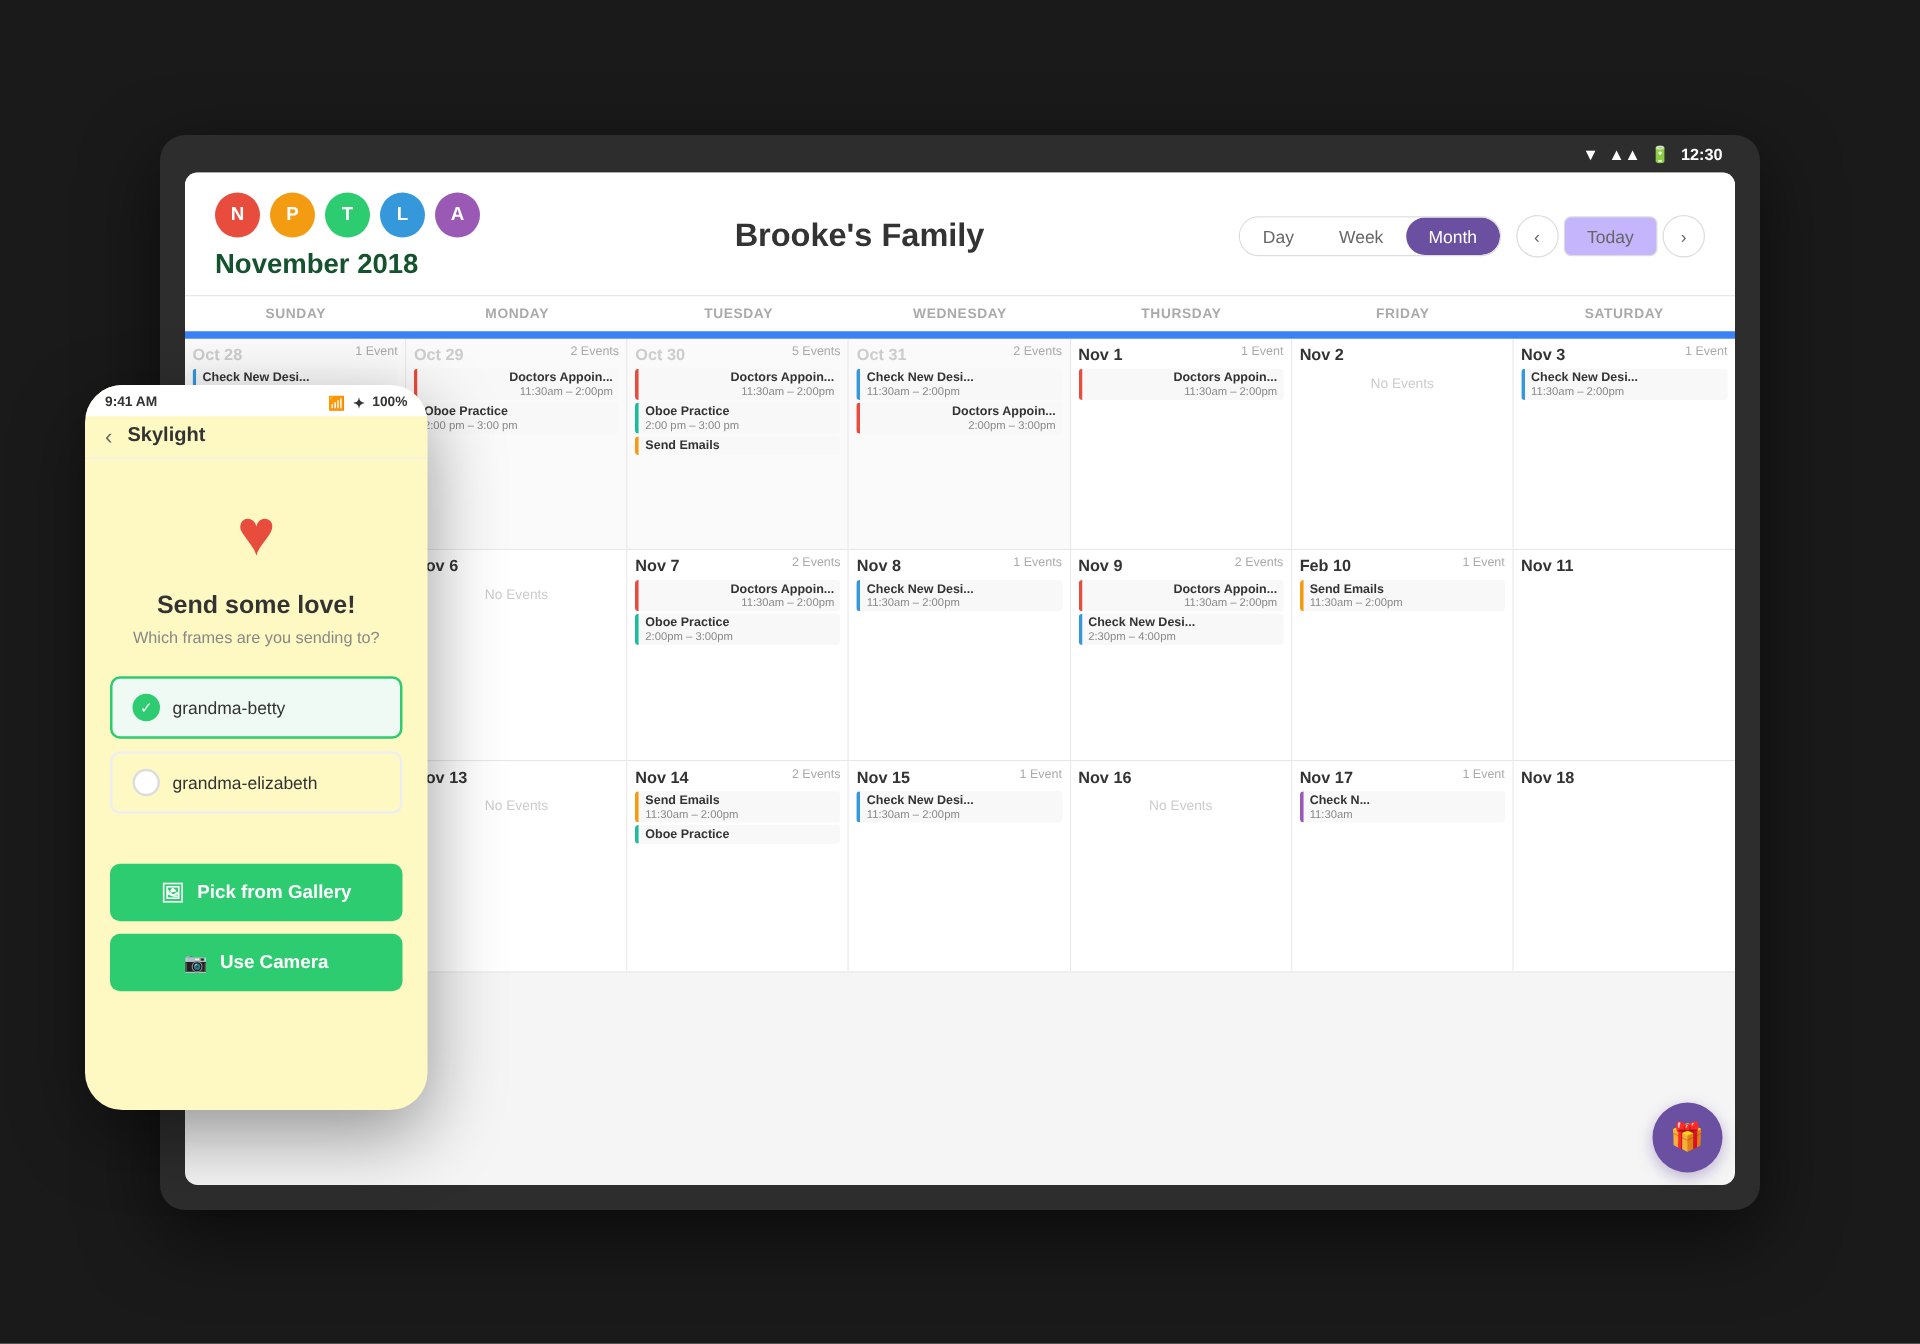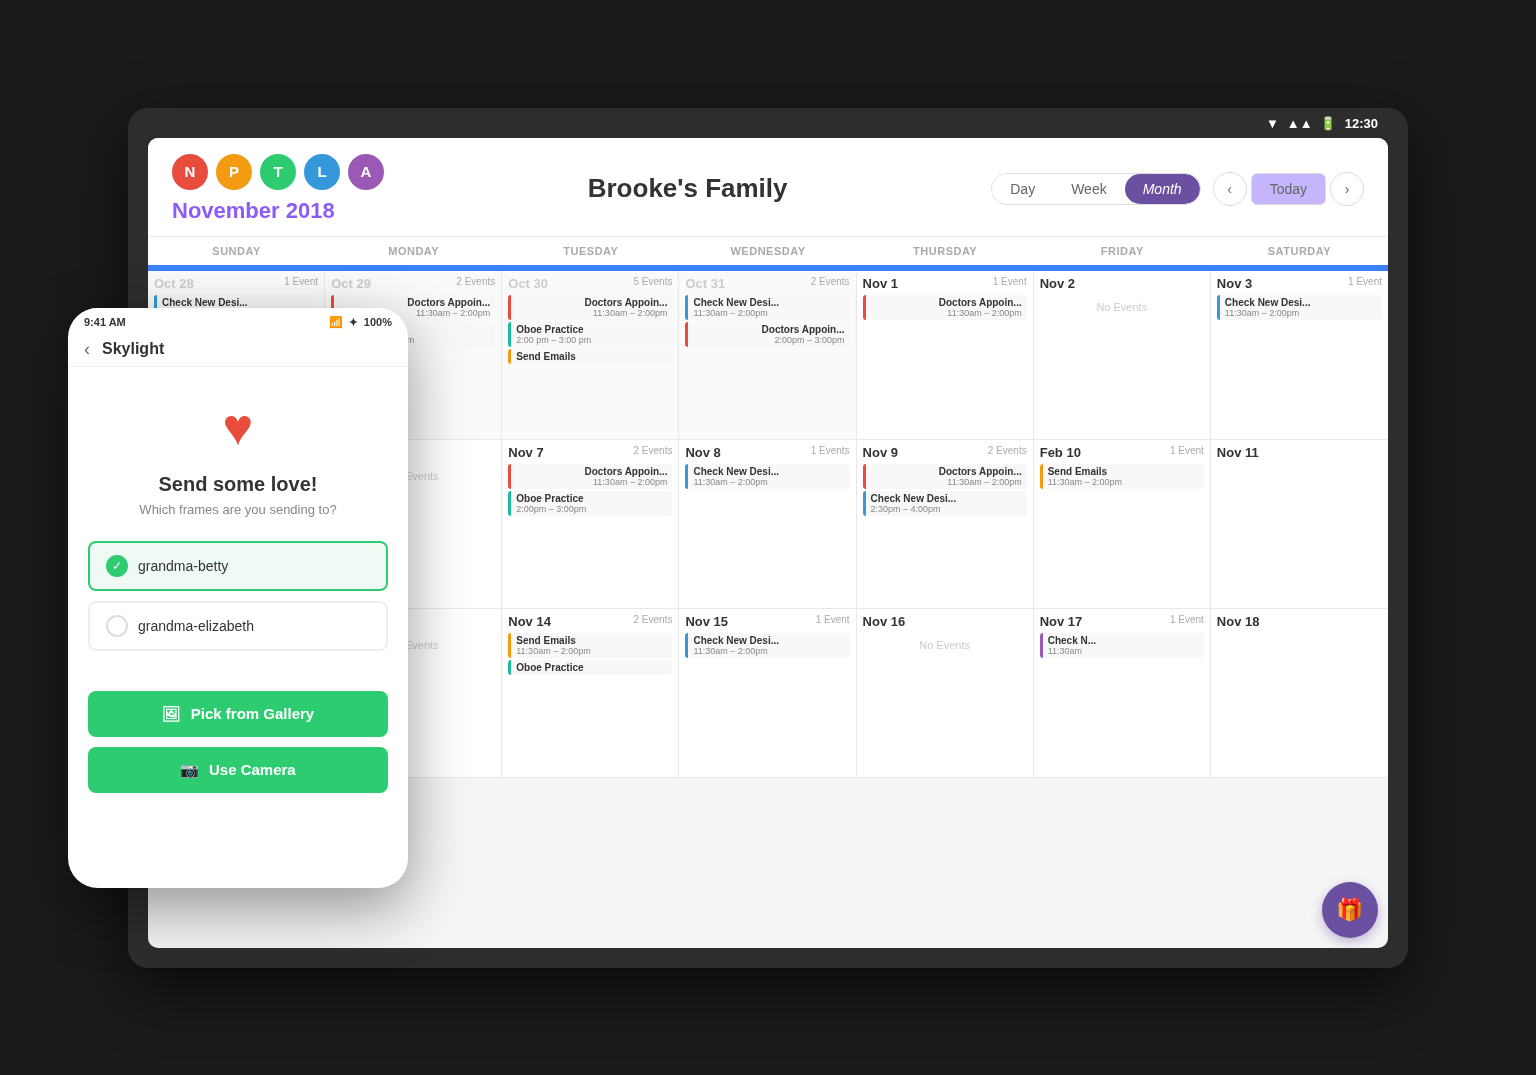--- a/index.html
+++ b/index.html
@@ -70,21 +70,21 @@
       display: flex;
       align-items: center;
       justify-content: center;
       color: white;
       font-weight: 700;
       font-size: 15px;
     }
     .month-title {
       font-size: 22px;
       font-weight: 700;
-      color: #8b5cf6;
+      color: #14532d;
     }
     .calendar-header-center {
       font-size: 26px;
       font-weight: 700;
       color: #333;
     }
     .calendar-header-right {
       display: flex;
       align-items: center;
       gap: 12px;
@@ -101,21 +101,20 @@
       cursor: pointer;
       border: none;
       background: white;
       color: #666;
       font-weight: 500;
     }
     .view-btn.active {
       background: #6b4fa0;
       color: white;
       border-radius: 25px;
-      font-style: italic;
     }
     .nav-controls {
       display: flex;
       align-items: center;
       gap: 4px;
     }
     .nav-btn {
       width: 34px;
       height: 34px;
       border-radius: 50%;
@@ -226,23 +225,23 @@
     .event-blue { border-left-color: #3498db; }
     .event-orange { border-left-color: #f39c12; }
     .event-teal { border-left-color: #1abc9c; }
     .event-purple { border-left-color: #9b59b6; }
 
     
     .phone-overlay {
       position: absolute;
       left: -60px;
       top: 200px;
-      width: 340px;
+      width: 274px;
       height: 580px;
-      background: #ffffff;
+      background: #fef9c3;
       border-radius: 30px;
       box-shadow: 0 20px 60px rgba(0,0,0,0.4);
       overflow: hidden;
       z-index: 10;
     }
     .phone-status-bar {
       background: white;
       padding: 8px 16px 4px;
       display: flex;
       justify-content: space-between;

